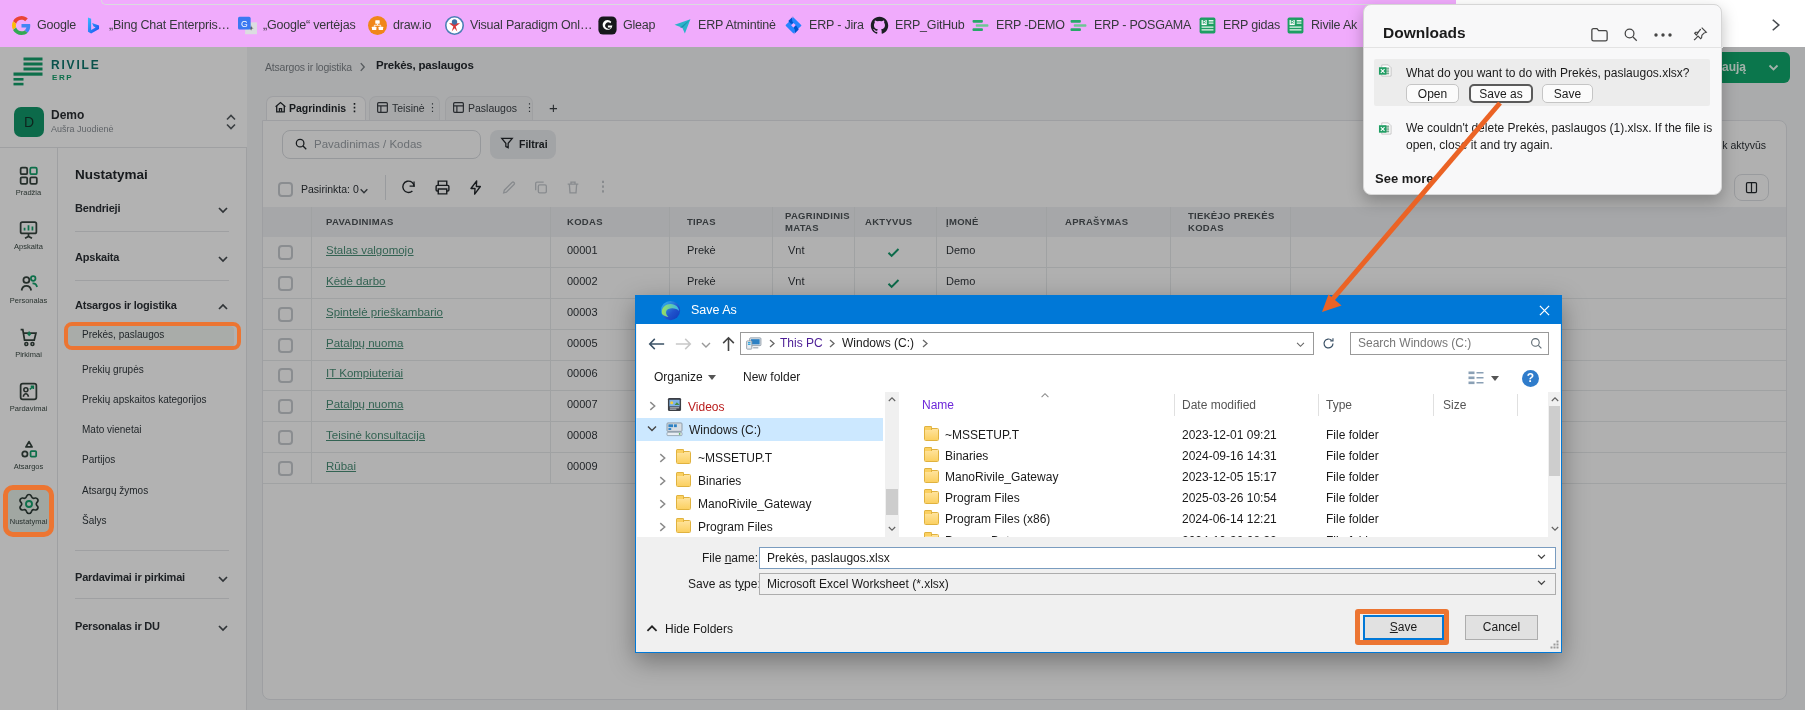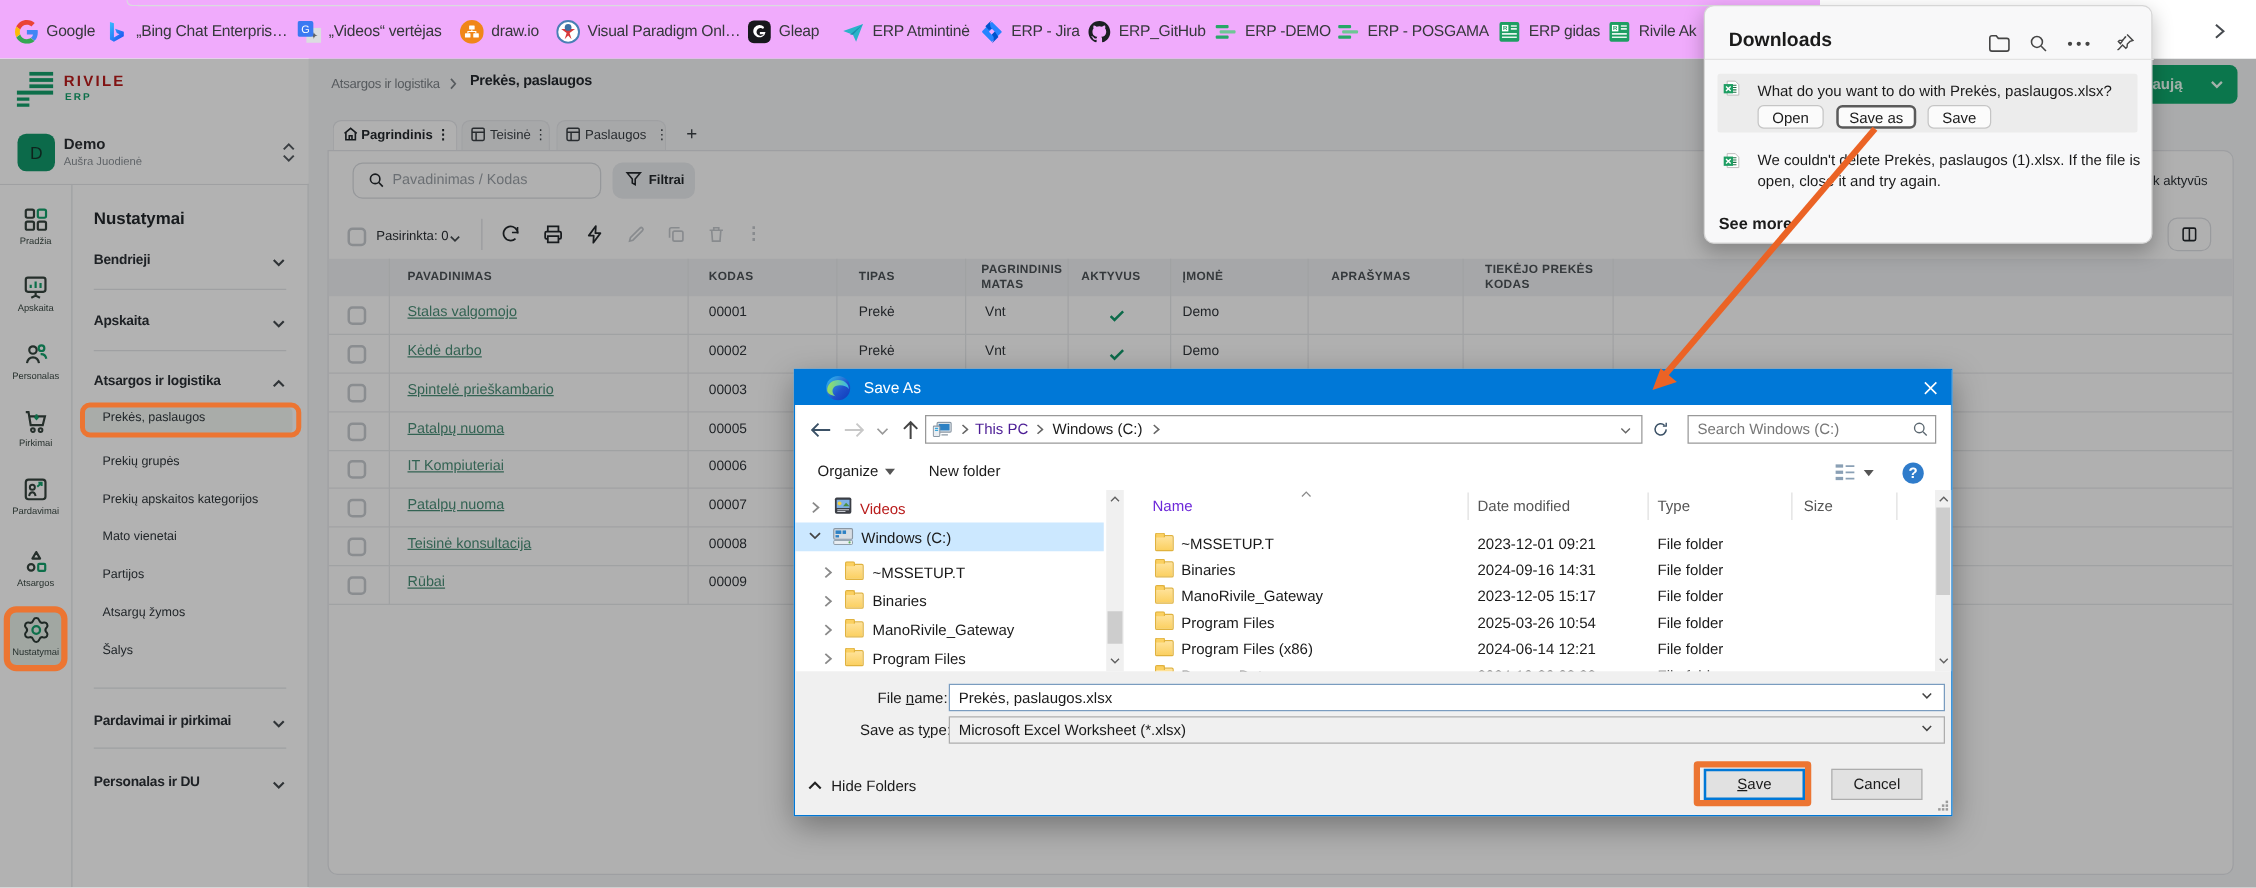--- a/index.html
+++ b/index.html
@@ -79,21 +79,21 @@
       </svg>
     <span>„Bing Chat Enterpris…</span>
   </div>
   <div class="bk" style="left:238px">
     <svg viewBox="0 0 24 24">
         <rect x="9" y="8" width="15" height="15" fill="#dbdde0"></rect>
         <text x="16.5" y="19.5" font-size="10" fill="#5f6368" text-anchor="middle" font-family="Liberation Sans">✦</text>
         <rect x="0" y="1" width="16" height="16" rx="2" fill="#3a79f2"></rect>
         <text x="8" y="13.5" font-size="11" fill="#fff" text-anchor="middle" font-family="Liberation Sans">G</text>
       </svg>
-    <span>„Videos“ vertėjas</span>
+    <span>„Google“ vertėjas</span>
   </div>
   <div class="bk" style="left:368px">
     <svg viewBox="0 0 24 24">
         <circle cx="12" cy="12" r="12" fill="#f0861a"></circle>
         <rect x="9.2" y="5.5" width="5.6" height="4.2" rx="0.6" fill="#fff"></rect>
         <rect x="5" y="13.5" width="5.6" height="4.2" rx="0.6" fill="#fff"></rect>
         <rect x="13.4" y="13.5" width="5.6" height="4.2" rx="0.6" fill="#fff"></rect>
         <path d="M12 9.7v2M12 11.7H8v1.8M12 11.7h4v1.8" stroke="#fff" stroke-width="1.1" fill="none"></path>
       </svg>
     <span>draw.io</span>
@@ -336,21 +336,21 @@
     <svg class="abs" style="left:13px; top:10px;" width="32" height="36" viewBox="0 0 32 36">
       <g fill="#13a06b">
         <rect x="10.5" y="0.5" width="19" height="3"></rect>
         <rect x="10.5" y="5.5" width="19" height="3"></rect>
         <rect x="10.5" y="10.5" width="19" height="3"></rect>
         <rect x="0.5" y="15.5" width="29" height="3.2"></rect>
         <rect x="0.5" y="21" width="10" height="2.6"></rect>
         <rect x="0.5" y="25.8" width="10" height="2.6"></rect>
       </g>
     </svg>
-    <div class="abs" style="left:51px; top:11px; font-size:12px; font-weight:bold; letter-spacing:1.8px; color:#b91c1c;">RIVILE</div>
+    <div class="abs" style="left:51px; top:11px; font-size:12px; font-weight:bold; letter-spacing:1.8px; color:#0f766e;">RIVILE</div>
     <div class="abs" style="left:52px; top:26px; font-size:8px; font-weight:bold; letter-spacing:1.6px; color:#13a06b;">ERP</div>
 
     <div class="abs" style="left:14px; top:60px; width:30px; height:30px; border-radius:7px; background:#12996a; color:#15342a; text-align:center; line-height:30px; font-size:14px;">D</div>
     <div class="abs" style="left:51px; top:61px; font-size:12px; font-weight:bold; color:#2b2f33;">Demo</div>
     <div class="abs" style="left:51px; top:77px; font-size:9px; color:#8a9096;">Aušra Juodienė</div>
     <svg class="abs" style="left:225px; top:66px;" width="12" height="18" viewBox="0 0 12 18" fill="none" stroke="#555b60" stroke-width="1.6">
         <path d="M2 6.5L6 2.5l4 4M2 11.5l4 4 4-4"></path>
       </svg>
   </div>
   <div id="rail">

